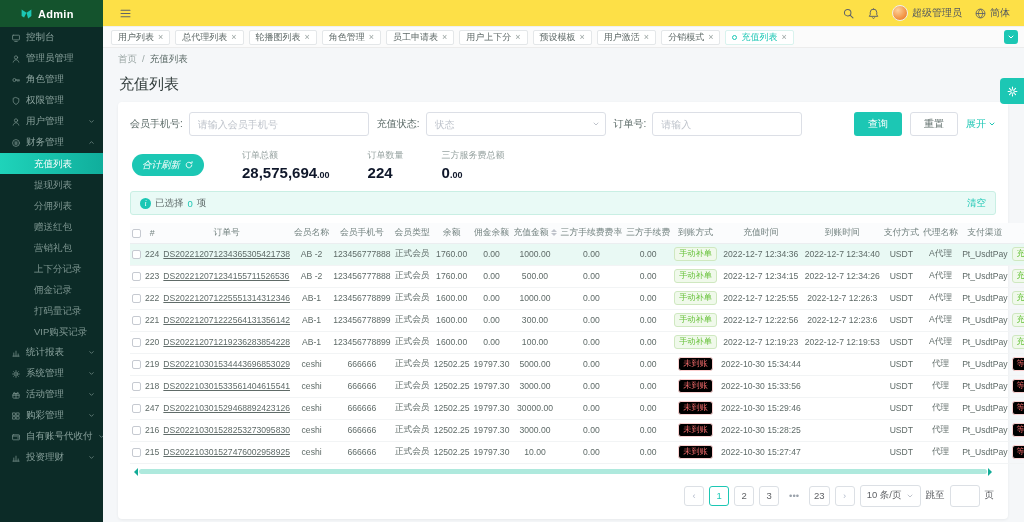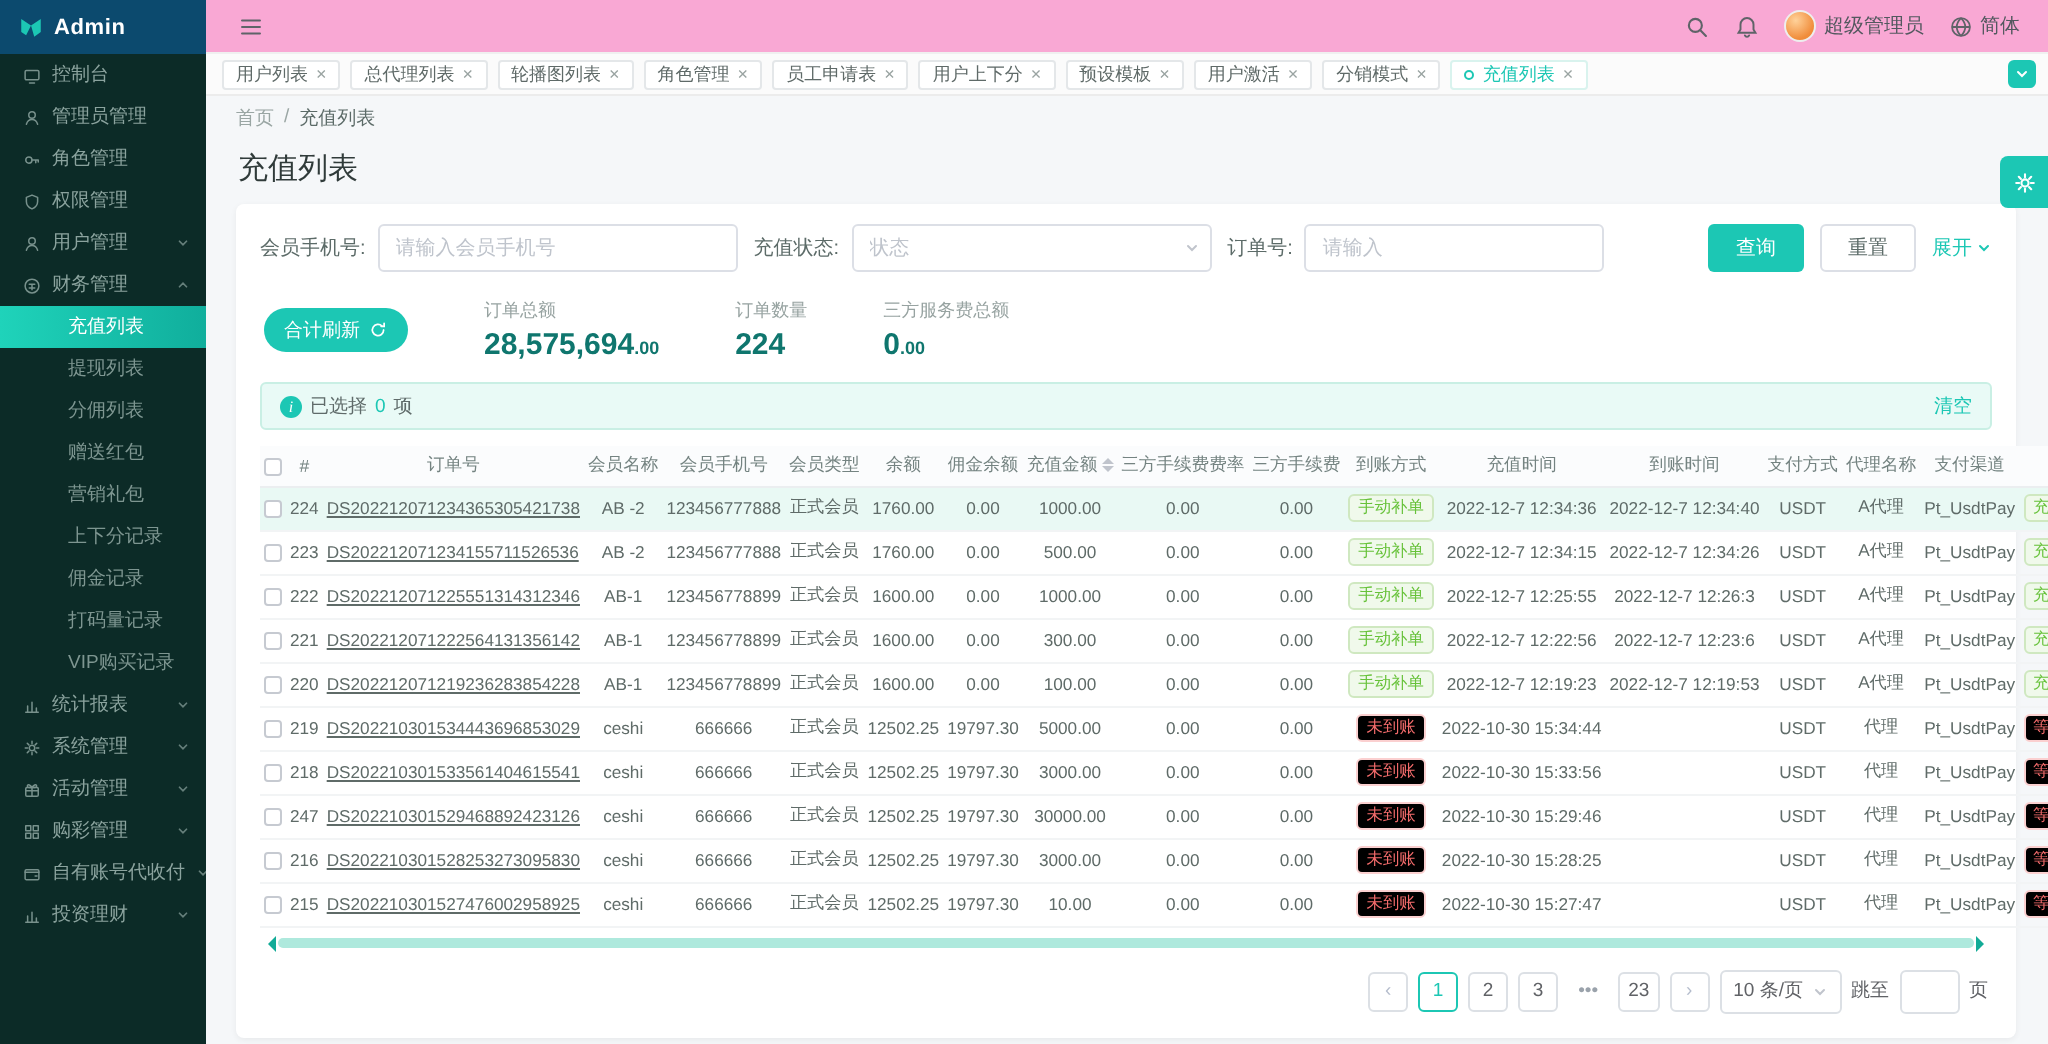--- a/index.html
+++ b/index.html
@@ -1,31 +1,31 @@
 <!DOCTYPE html>
 <html><head>
 <meta charset="utf-8">
 <style>
   *{margin:0;padding:0;box-sizing:border-box;font-family:"Liberation Sans","DejaVu Sans",sans-serif;}
   html,body{width:1024px;height:522px;overflow:hidden;background:#f5f7f9;}
   .app{display:flex;width:1024px;height:522px;position:relative;}
   
   .sidebar{width:103px;min-width:103px;height:522px;background:#0c2b27;overflow:hidden;}
-  .logo{height:27px;display:flex;align-items:center;gap:5px;padding-left:9px;background:#0c4a6e;}
+  .logo{height:27px;display:flex;align-items:center;gap:5px;padding-left:20px;background:#14532d;}
   .logo svg{width:13px;height:13px;}
   .logo .brand{color:#fff;font-size:11px;font-weight:bold;letter-spacing:.3px;}
   .nav-item{height:21px;display:flex;align-items:center;gap:5px;padding:0 8px 0 11px;color:#8ba39e;font-size:9.5px;cursor:pointer;white-space:nowrap;}
   .nav-item .ic{width:10px;height:10px;min-width:10px;opacity:.85;}
   .nav-item .chev{margin-left:auto;display:flex;}
   .nav-item .chev svg{width:7px;height:7px;opacity:.7;}
   .nav-sub{height:21px;line-height:21px;padding-left:34px;color:#7e9691;font-size:9.5px;cursor:pointer;white-space:nowrap;}
   .nav-sub.active{background:linear-gradient(90deg,#1fd3ba,#10ae9c);color:#fff;}
   
   .main{flex:1;display:flex;flex-direction:column;height:522px;overflow:hidden;}
-  .topbar{height:27px;background:#f9a8d4;display:flex;align-items:center;padding:0 14px 0 16px;border-bottom:1px solid #f0f0f0;justify-content:center;}
+  .topbar{height:27px;background:#fde047;display:flex;align-items:center;padding:0 14px 0 16px;border-bottom:1px solid #f0f0f0;justify-content:center;}
   .topbar .ic{width:13px;height:13px;color:#5f6368;}
   .top-right{margin-left:auto;display:flex;align-items:center;gap:12px;color:#53585f;font-size:10px;}
   .avatar{width:16px;height:16px;border-radius:50%;background:radial-gradient(circle at 35% 30%,#ffd29a,#f08c3a 70%);border:1px solid #eee;}
   .who{display:flex;align-items:center;gap:4px;}
   .lang{display:flex;align-items:center;gap:3px;}
   
   .tabbar{height:21px;background:#fbfbfb;border-bottom:1px solid #ececec;display:flex;align-items:center;padding:0 6px 0 8px;gap:5px;}
   .tab{display:flex;align-items:center;gap:4px;background:#fff;border:1px solid #e4e7e9;height:15px;padding:0 6px;font-size:9px;color:#5f6a68;border-radius:2px;cursor:pointer;white-space:nowrap;}
   .tab .tabx{color:#9aa4a2;font-size:9px;line-height:9px;}
   .tab.active{color:#1cc7b4;border-color:#d9f3ee;}
@@ -48,24 +48,24 @@
   .fselect .finput{width:100%;padding-right:18px;}
   .fselect .sel-arrow{position:absolute;right:6px;top:8px;width:8px;height:8px;color:#c0c4cc;}
   .fbtns{margin-left:auto;display:flex;align-items:center;gap:8px;}
   .btn{height:24px;border-radius:3px;font-size:10px;padding:0 13px;cursor:pointer;border:1px solid transparent;}
   .btn-primary{background:#1cc7b4;color:#fff;}
   .btn-plain{background:#fff;border-color:#dcdfe6;color:#5c6b68;}
   .expand-link{color:#1cc7b4;font-size:10px;display:flex;align-items:center;gap:2px;cursor:pointer;}
   .expand-link svg{width:8px;height:8px;}
   
   .stats{display:flex;align-items:center;gap:38px;margin:13px 0 0 2px;}
-  .refresh-btn{display:flex;align-items:center;gap:4px;background:#1cc7b4;color:#fff;font-size:9.5px;height:22px;padding:0 10px;border-radius:12px;cursor:pointer;}
+  .refresh-btn{display:flex;align-items:center;gap:4px;background:#1cc7b4;color:#fff;font-size:9.5px;height:22px;padding:0 10px;border-radius:12px;cursor:pointer;font-style:italic;}
   .refresh-btn svg{width:10px;height:10px;}
   .stat .slabel{font-size:9px;color:#97a3a1;}
-  .stat .sval{font-size:15px;font-weight:bold;color:#0f766e;margin-top:2px;}
+  .stat .sval{font-size:15px;font-weight:bold;color:#0f172a;margin-top:2px;}
   .stat .sdec{font-size:9px;font-weight:bold;}
   
   .selbar{margin-top:10px;height:24px;background:#e9faf6;border:1px solid #c9efe4;border-radius:3px;display:flex;align-items:center;padding:0 9px;font-size:9.5px;color:#5f6b6a;gap:4px;}
   .info-ic{width:11px;height:11px;border-radius:50%;background:#1cc7b4;color:#fff;font-size:8px;display:flex;align-items:center;justify-content:center;font-style:italic;font-family:"Liberation Serif",serif;}
   .selcount{color:#1cc7b4;}
   .clear-link{margin-left:auto;color:#1cc7b4;cursor:pointer;}
   
   table{width:100%;border-collapse:collapse;margin-top:8px;table-layout:auto;}
   th{background:#fbfcfd;color:#748381;font-weight:400;font-size:8.8px;height:20px;border-bottom:1px solid #ebeef0;padding:1px 2px;white-space:nowrap;text-align:center;}
   td{font-size:8.6px;color:#5f6b68;height:22px;border-bottom:1px solid #f2f4f5;padding:1px 2px;text-align:center;white-space:nowrap;}

